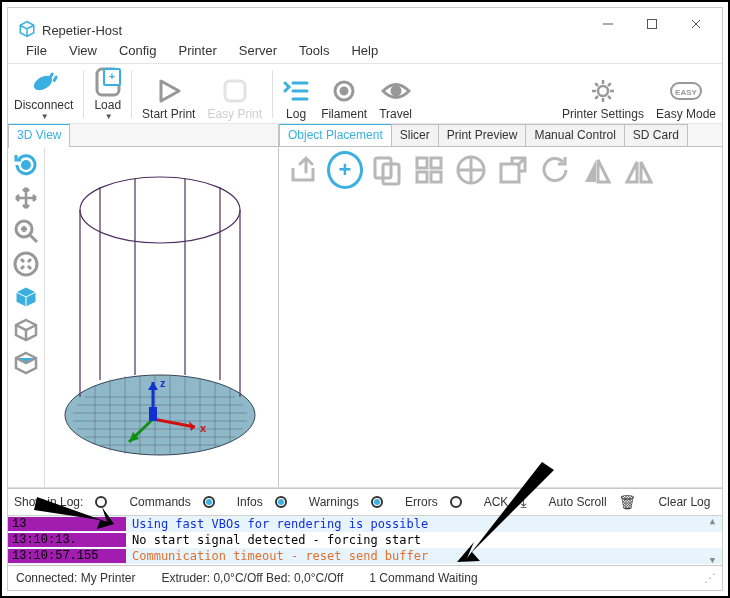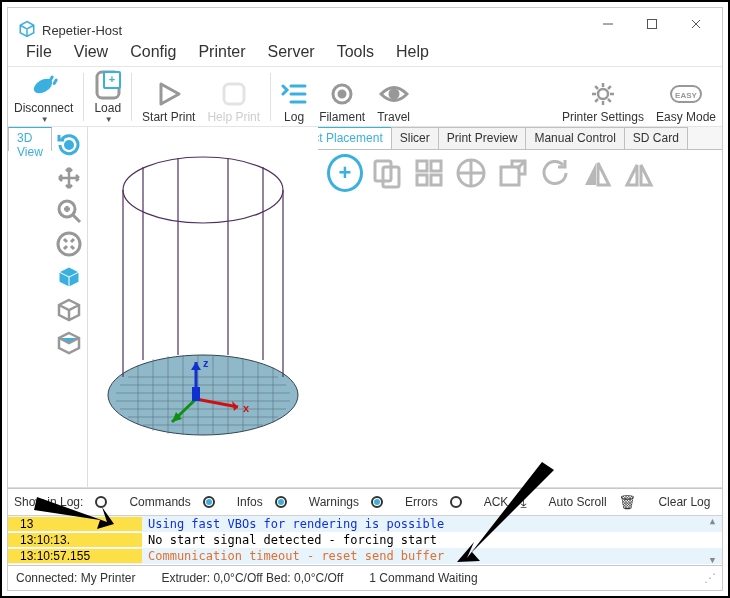--- a/index.html
+++ b/index.html
@@ -4,32 +4,32 @@
 <style>
 html,body{margin:0;padding:0;font-family:"Segoe UI",Tahoma,sans-serif;font-size:12px;color:#333;background:#fff}
 .frame{box-sizing:border-box;width:730px;height:598px;border:2px solid #000;position:relative;padding:5px;background:#fff}
 .window{box-sizing:border-box;border:1px solid #ccc;height:584px;display:flex;flex-direction:column;background:#fff}
 .titlebar{display:flex;align-items:flex-end;height:30px;padding:0 4px}
 .titlebar .icon{width:18px;height:18px;margin:0 6px;color:#3ab0e0}
 .titlebar .title{flex:1;font-size:13px;color:#333}
 .winbtn{width:44px;height:28px;display:flex;align-items:center;justify-content:center;color:#555}
 .winbtn svg{width:12px;height:12px}
 .menubar{display:flex;gap:2px;padding:3px 8px}
-.menubar span{padding:2px 10px;font-size:16px}
+.menubar span{padding:2px 10px;font-size:13px}
 .toolbar{display:flex;align-items:center;border-top:1px solid #e5e5e5;border-bottom:1px solid #e5e5e5;padding:2px 0;height:55px}
 .tbtn{display:flex;flex-direction:column;align-items:center;justify-content:flex-end;height:55px;padding:0 6px;font-size:12px;color:#333;position:relative}
 .tbtn .ic{height:32px;display:flex;align-items:center;justify-content:center;color:#989898}
 .tbtn.blue .ic{color:#3ab0e0}
 .tbtn.disabled{opacity:.7}
 .tbtn .plus{position:absolute;top:2px;right:6px;width:14px;height:14px;border:2px solid #3ab0e0;border-radius:2px;color:#3ab0e0;font-weight:bold;font-size:11px;line-height:12px;text-align:center;background:#fff}
 .tbtn .dd{font-size:8px;color:#555;margin-left:2px}
 .sep{width:1px;background:#e0e0e0;height:48px;margin:0 4px}
 .flexgrow{flex:1}
 .body{display:flex;flex:1;min-height:0;border-bottom:1px solid #ddd}
-.leftpane{width:270px;display:flex;flex-direction:row;border-right:1px solid #c8c8c8}
+.leftpane{width:270px;display:flex;flex-direction:column;border-right:1px solid #c8c8c8}
 .tabs{display:flex;border-bottom:1px solid #c0c0c0;background:#f6f6f6;height:22px}
 .tab{padding:3px 8px;border:1px solid #c0c0c0;border-bottom:none;background:#fff;font-size:12px;margin-right:-1px;height:17px}
 .tab.active{color:#3ab0e0;border-top:1px solid #3ab0e0;background:#fff}
 .tab.inactive{background:#f3f3f3}
 .viewarea{flex:1;display:flex}
 .vtools{width:36px;border-right:1px solid #ddd;display:flex;flex-direction:column;align-items:center;padding-top:3px;gap:3px}
 .vtools .vi{width:30px;height:30px;display:flex;align-items:center;justify-content:center;color:#989898}
 .vtools .vi.blue{color:#3ab0e0}
 .canvas{flex:1;background:#fff;position:relative}
 .rightpane{flex:1;display:flex;flex-direction:column}
@@ -39,21 +39,21 @@
 .rtool{display:flex;padding:5px 6px;gap:6px;align-items:center}
 .rtool .ri{width:36px;height:36px;display:flex;align-items:center;justify-content:center;color:#b8b8b8}
 .rtool .ri svg{width:32px;height:32px}
 .rtool .add{width:32px;height:32px;border:3px solid #3ab0e0;border-radius:50%;display:flex;align-items:center;justify-content:center;color:#3ab0e0;font-size:22px;font-weight:bold}
 .logbar{display:flex;align-items:center;gap:12px;padding:3px 6px;border-top:1px solid #c8c8c8;font-size:12px;height:20px}
 .radio{width:12px;height:12px;border:2px solid #333;border-radius:50%;display:inline-flex;align-items:center;justify-content:center;box-sizing:border-box}
 .radio.on::after{content:"";width:6px;height:6px;background:#3ab0e0;border-radius:50%}
 .logopt{display:flex;align-items:center;gap:22px}
 .logview{height:49px;overflow:hidden;font-family:Consolas,monospace;font-size:12px;border-top:1px solid #d0d0d0;position:relative}
 .logline{display:flex;height:16px;align-items:center}
-.ts{background:#fde047;color:#000;width:110px;padding:0 12px;font-family:Liberation Sans, sans-serif}
+.ts{background:#a21caf;color:#000;width:110px;padding:0 4px;font-family:Liberation Mono, monospace}
 .msg{padding:12px 6px}
 .status{display:flex;gap:26px;padding:3px 8px;border-top:1px solid #c8c8c8;height:18px;align-items:center;font-size:12px}
 .status .grip{margin-left:auto;color:#aaa;letter-spacing:-2px}
 .scrollend{position:absolute;right:2px;top:0;bottom:0;width:15px;display:flex;flex-direction:column;justify-content:space-between;align-items:center;color:#888;font-size:9px}
 .arrow-annot{position:absolute;pointer-events:none}
 </style>
 </head>
 <body>
 
 <div class="frame">
@@ -125,21 +125,21 @@
             </svg>
           </span>
       <span>Start Print</span>
     </div>
     <div class="tbtn disabled">
       <span class="ic">
             <svg width="26" height="26" viewBox="0 0 26 26" fill="none" stroke="#d8d8d8" stroke-width="3">
               <rect x="3" y="3" width="20" height="20" rx="5"></rect>
             </svg>
           </span>
-      <span style="color:#b8b8b8">Help Print</span>
+      <span style="color:#b8b8b8">Easy Print</span>
     </div>
     <div class="sep"></div>
     <div class="tbtn blue">
       <span class="ic">
             <svg width="26" height="24" viewBox="0 0 26 24" stroke="currentColor" stroke-width="3" fill="none" stroke-linecap="round">
               <path d="M2 4 L6 8 L2 12"></path>
               <line x1="10" y1="4" x2="24" y2="4"></line>
               <line x1="10" y1="12" x2="24" y2="12"></line>
               <line x1="10" y1="20" x2="24" y2="20"></line>
             </svg>

